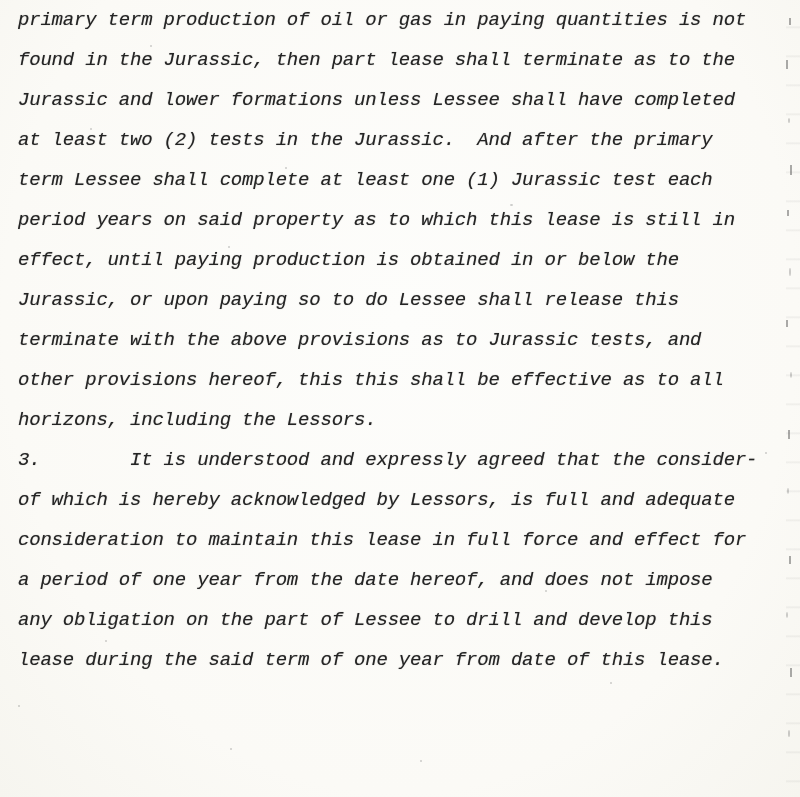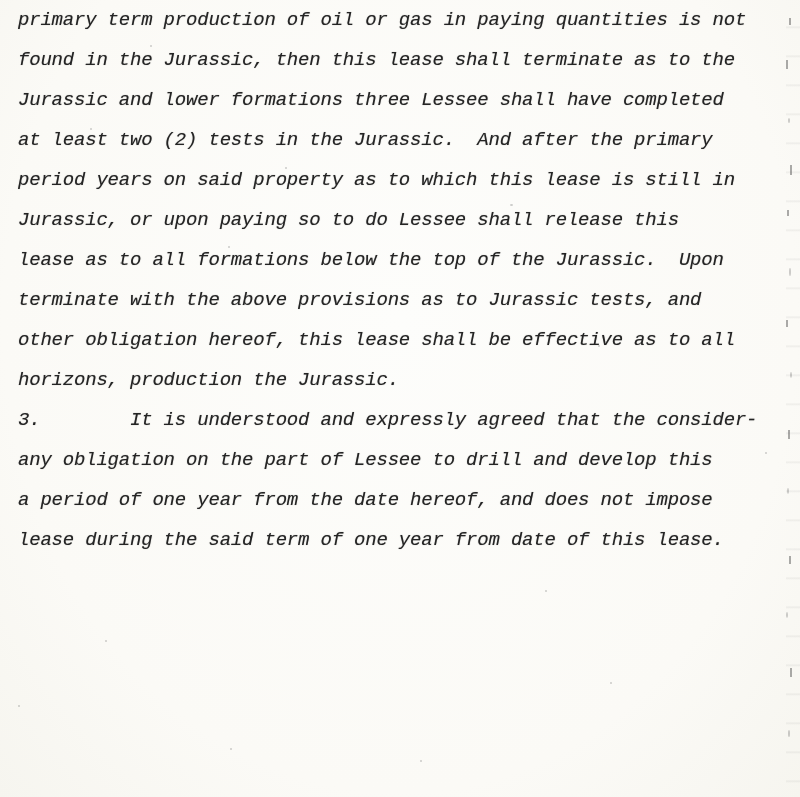--- a/index.html
+++ b/index.html
@@ -62,32 +62,35 @@
         rgba(120,120,120,0.00) 29px
       );
   }
 </style>
 </head>
 <body>
 
 <div class="page">
   <div class="textblock">
     <div class="line">primary term production of oil or gas in paying quantities is not</div>
-    <div class="line">found in the Jurassic, then this lease shall terminate as to the</div>
-    <div class="line">Jurassic and lower formations three Lessee shall have completed</div>
+    <div class="line">found in the Jurassic, then part lease shall terminate as to the</div>
+    <div class="line">Jurassic and lower formations unless Lessee shall have completed</div>
     <div class="line">at least two (2) tests in the Jurassic.  And after the primary</div>
+    <div class="line">term Lessee shall complete at least one (1) Jurassic test each</div>
     <div class="line">period years on said property as to which this lease is still in</div>
+    <div class="line">effect, until paying production is obtained in or below the</div>
     <div class="line">Jurassic, or upon paying so to do Lessee shall release this</div>
-    <div class="line">lease as to all formations below the top of the Jurassic.  Upon</div>
     <div class="line">terminate with the above provisions as to Jurassic tests, and</div>
-    <div class="line">other obligation hereof, this lease shall be effective as to all</div>
-    <div class="line">horizons, production the Jurassic.</div>
+    <div class="line">other provisions hereof, this this shall be effective as to all</div>
+    <div class="line">horizons, including the Lessors.</div>
     <div class="line">3.        It is understood and expressly agreed that the consider-</div>
+    <div class="line">of which is hereby acknowledged by Lessors, is full and adequate</div>
+    <div class="line">consideration to maintain this lease in full force and effect for</div>
+    <div class="line">a period of one year from the date hereof, and does not impose</div>
     <div class="line">any obligation on the part of Lessee to drill and develop this</div>
-    <div class="line">a period of one year from the date hereof, and does not impose</div>
     <div class="line">lease during the said term of one year from date of this lease.</div>
   </div>
 
   <div class="noise">
     <span class="edge-strip"></span>
     <span class="speck dash" style="left:789px; top:18px;  width:2px; height:7px;"></span>
     <span class="speck dash" style="left:786px; top:60px;  width:2px; height:9px;"></span>
     <span class="speck faint" style="left:788px; top:118px; width:2px; height:5px;"></span>
     <span class="speck dash" style="left:790px; top:165px; width:2px; height:10px;"></span>
     <span class="speck dash" style="left:787px; top:210px; width:2px; height:6px;"></span>

